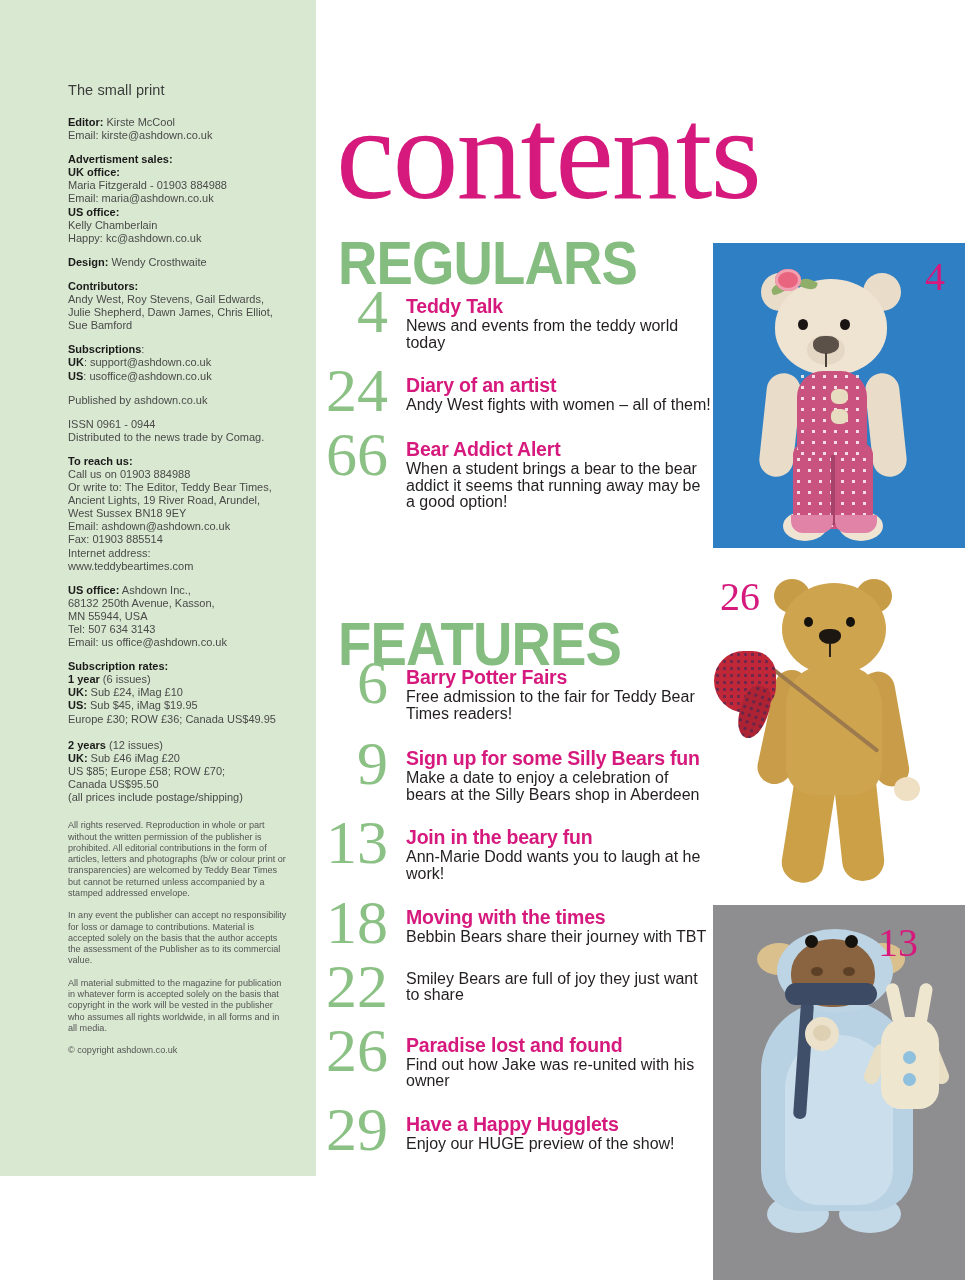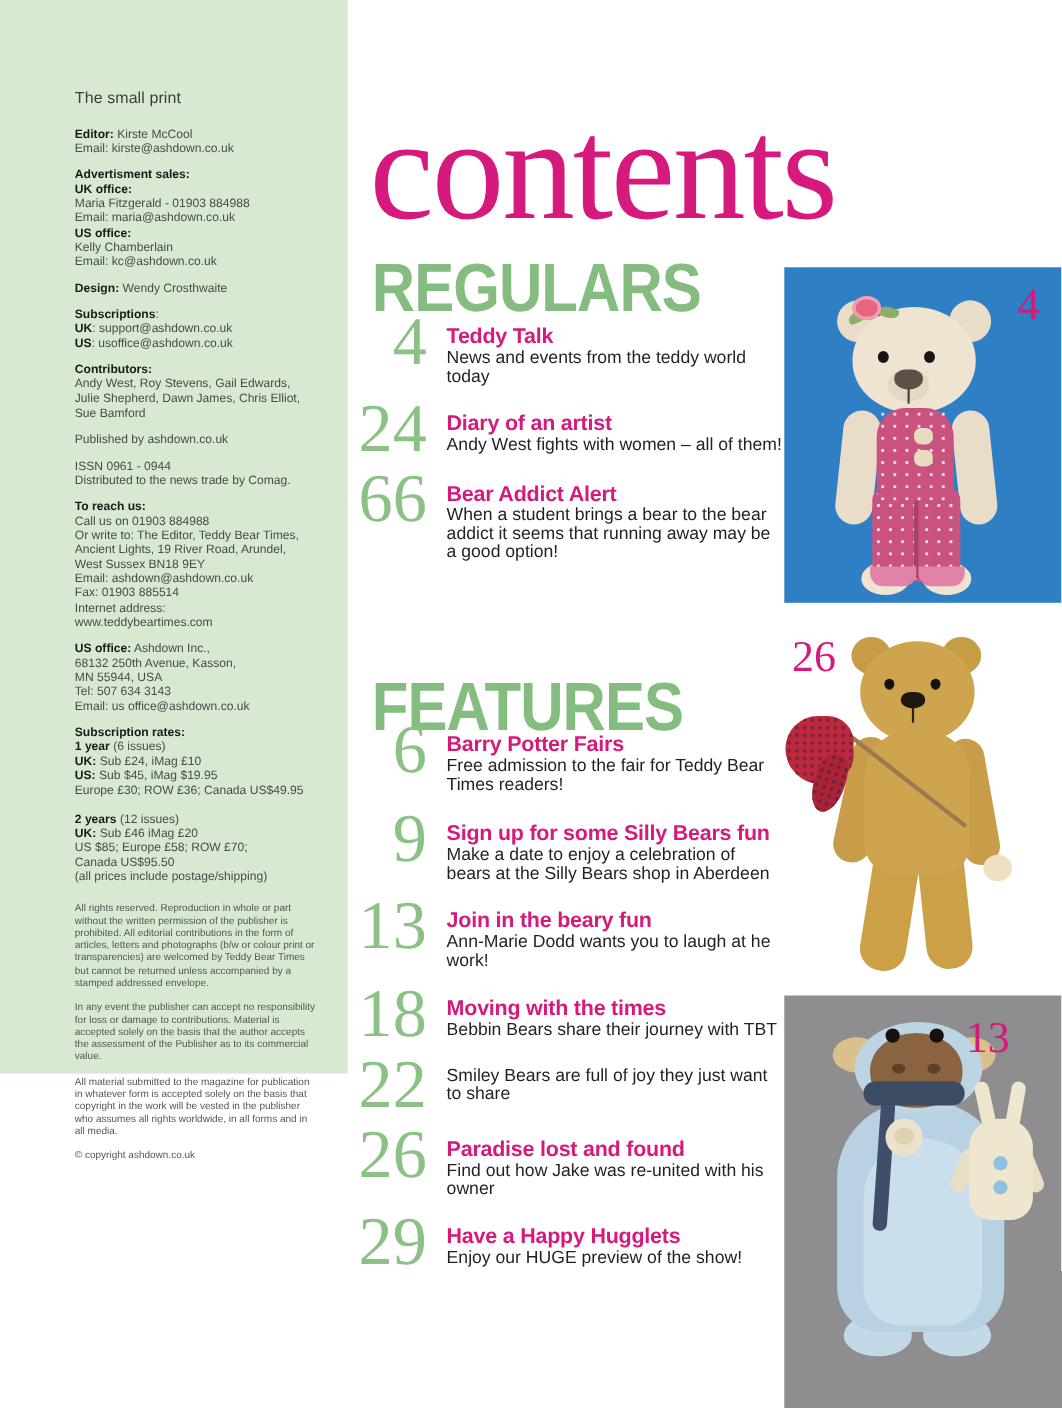--- a/index.html
+++ b/index.html
@@ -14,21 +14,21 @@
     overflow: hidden;
     font-family: "Liberation Sans", sans-serif;
     color: #231f20;
   }
 
   
   #sidebar {
     position: absolute;
     left: 0; top: 0;
     width: 316px;
-    height: 976px;
+    height: 1176px;
     background: #d9e8d0;
     box-sizing: border-box;
     padding: 82px 26px 0 68px;
   }
   #sidebar .sp-title {
     font-size: 14.5px;
     color: #3c3c3c;
     margin: 0 0 18px 0;
     letter-spacing: .1px;
   }
@@ -265,38 +265,38 @@
     <span>Email: kirste@ashdown.co.uk</span>
   </p>
 
   <p class="blk">
     <b>Advertisment sales:</b><br>
     <b>UK office:</b><br>
     <span>Maria Fitzgerald - 01903 884988</span><br>
     <span>Email: maria@ashdown.co.uk</span><br>
     <b>US office:</b><br>
     <span>Kelly Chamberlain</span><br>
-    <span>Email: kc@ashdown.co.uk</span>
+    <span>Happy: kc@ashdown.co.uk</span>
   </p>
 
   <p class="blk">
     <b>Design:</b><span> Wendy Crosthwaite</span>
-  </p>
-
-  <p class="blk">
-    <b>Subscriptions</b><span>:</span><br>
-    <b>UK</b><span>: support@ashdown.co.uk</span><br>
-    <b>US</b><span>: usoffice@ashdown.co.uk</span>
   </p>
 
   <p class="blk">
     <b>Contributors:</b><br>
     <span>Andy West, Roy Stevens, Gail Edwards,</span><br>
     <span>Julie Shepherd, Dawn James, Chris Elliot,</span><br>
     <span>Sue Bamford</span>
+  </p>
+
+  <p class="blk">
+    <b>Subscriptions</b><span>:</span><br>
+    <b>UK</b><span>: support@ashdown.co.uk</span><br>
+    <b>US</b><span>: usoffice@ashdown.co.uk</span>
   </p>
 
   <p class="blk">Published by ashdown.co.uk</p>
 
   <p class="blk">
     <span>ISSN 0961 - 0944</span><br>
     <span>Distributed to the news trade by Comag.</span>
   </p>
 
   <p class="blk">

